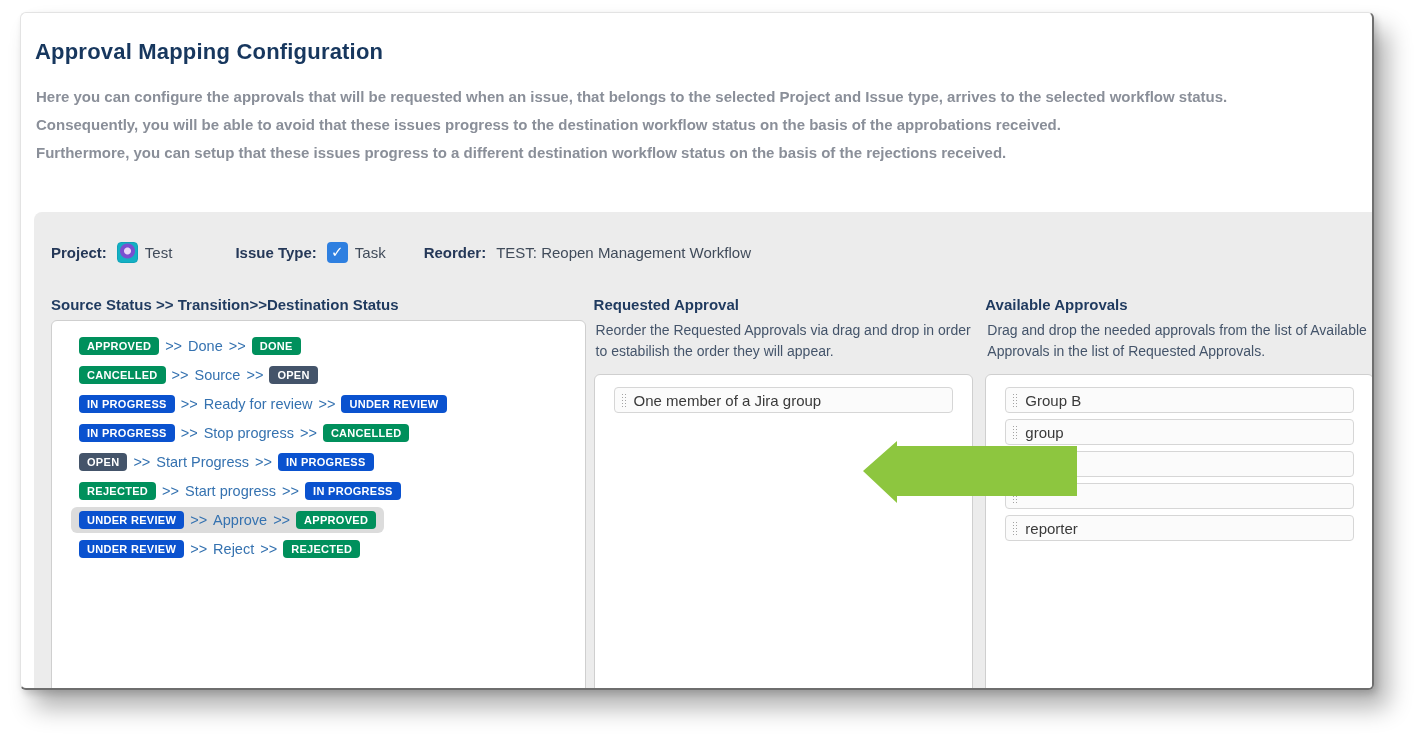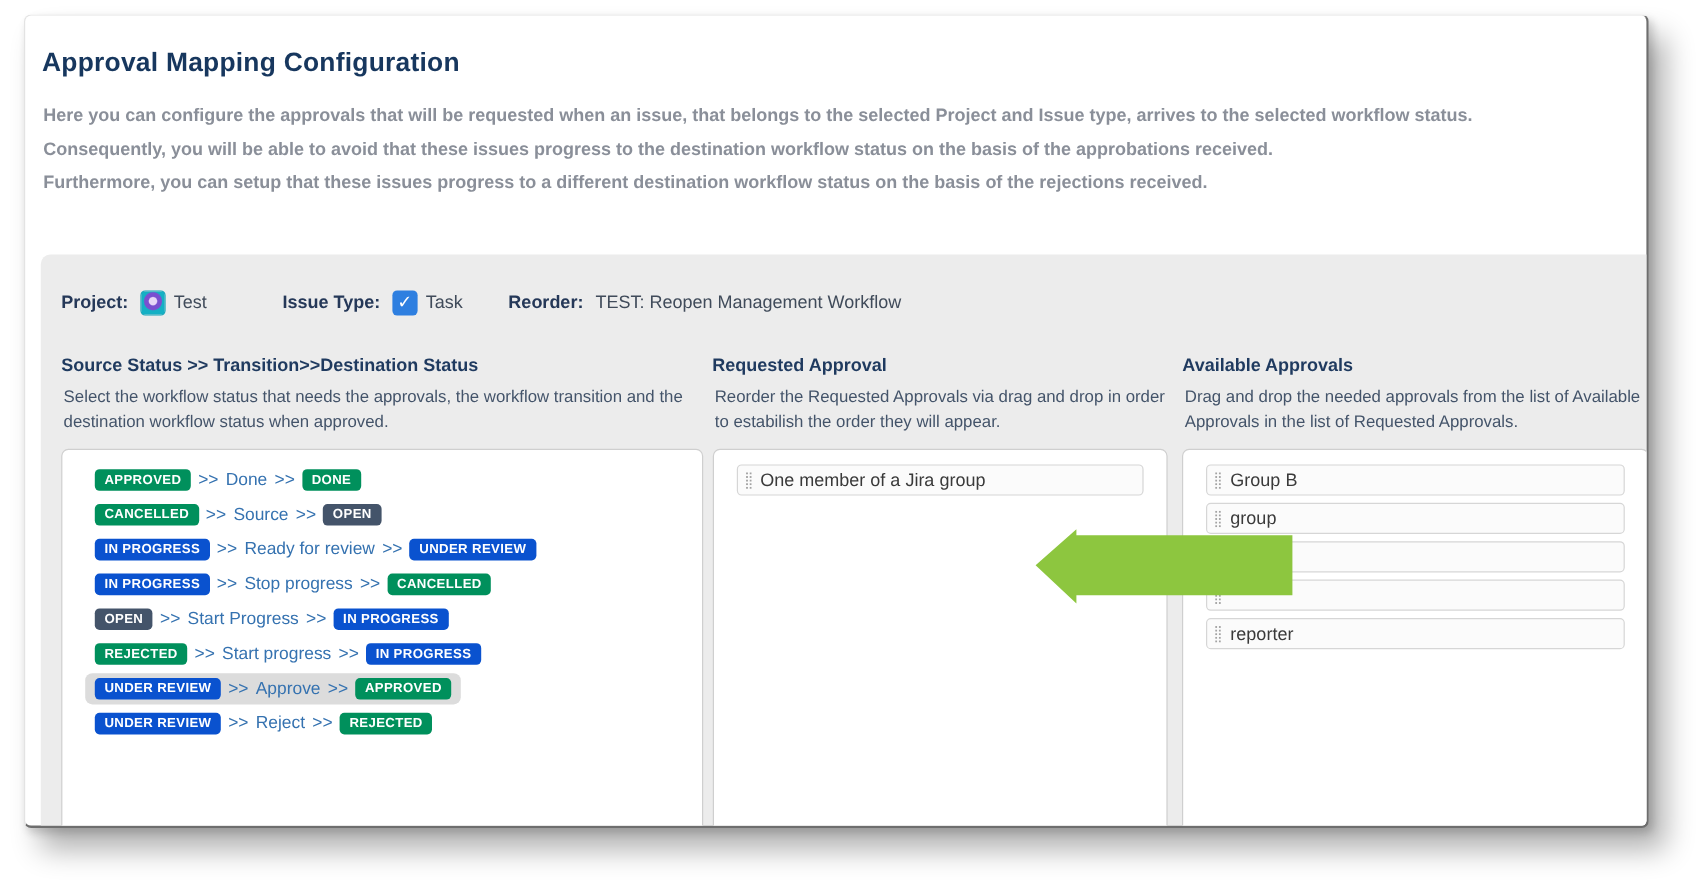--- a/index.html
+++ b/index.html
@@ -118,21 +118,20 @@
       <span class="meta-value meta-gap-b">Task</span>
 
       <span class="meta-label">Reorder:</span>
       <span class="meta-value">TEST: Reopen Management Workflow</span>
     </div>
 
     <div class="columns">
 
       <div class="col col-source">
         <div class="col-header">Source Status &gt;&gt; Transition&gt;&gt;Destination Status</div>
-        <div class="col-desc">Select the workflow status that needs the approvals, the workflow transition and the destination workflow status when approved.</div>
         <div class="listbox">
             <div class="trow">
               <span class="badge green">APPROVED</span>
               <span class="tsep">&gt;&gt;</span>
               <span class="tname">Done</span>
               <span class="tsep">&gt;&gt;</span>
               <span class="badge green">DONE</span>
             </div>
             <div class="trow">
               <span class="badge green">CANCELLED</span>

